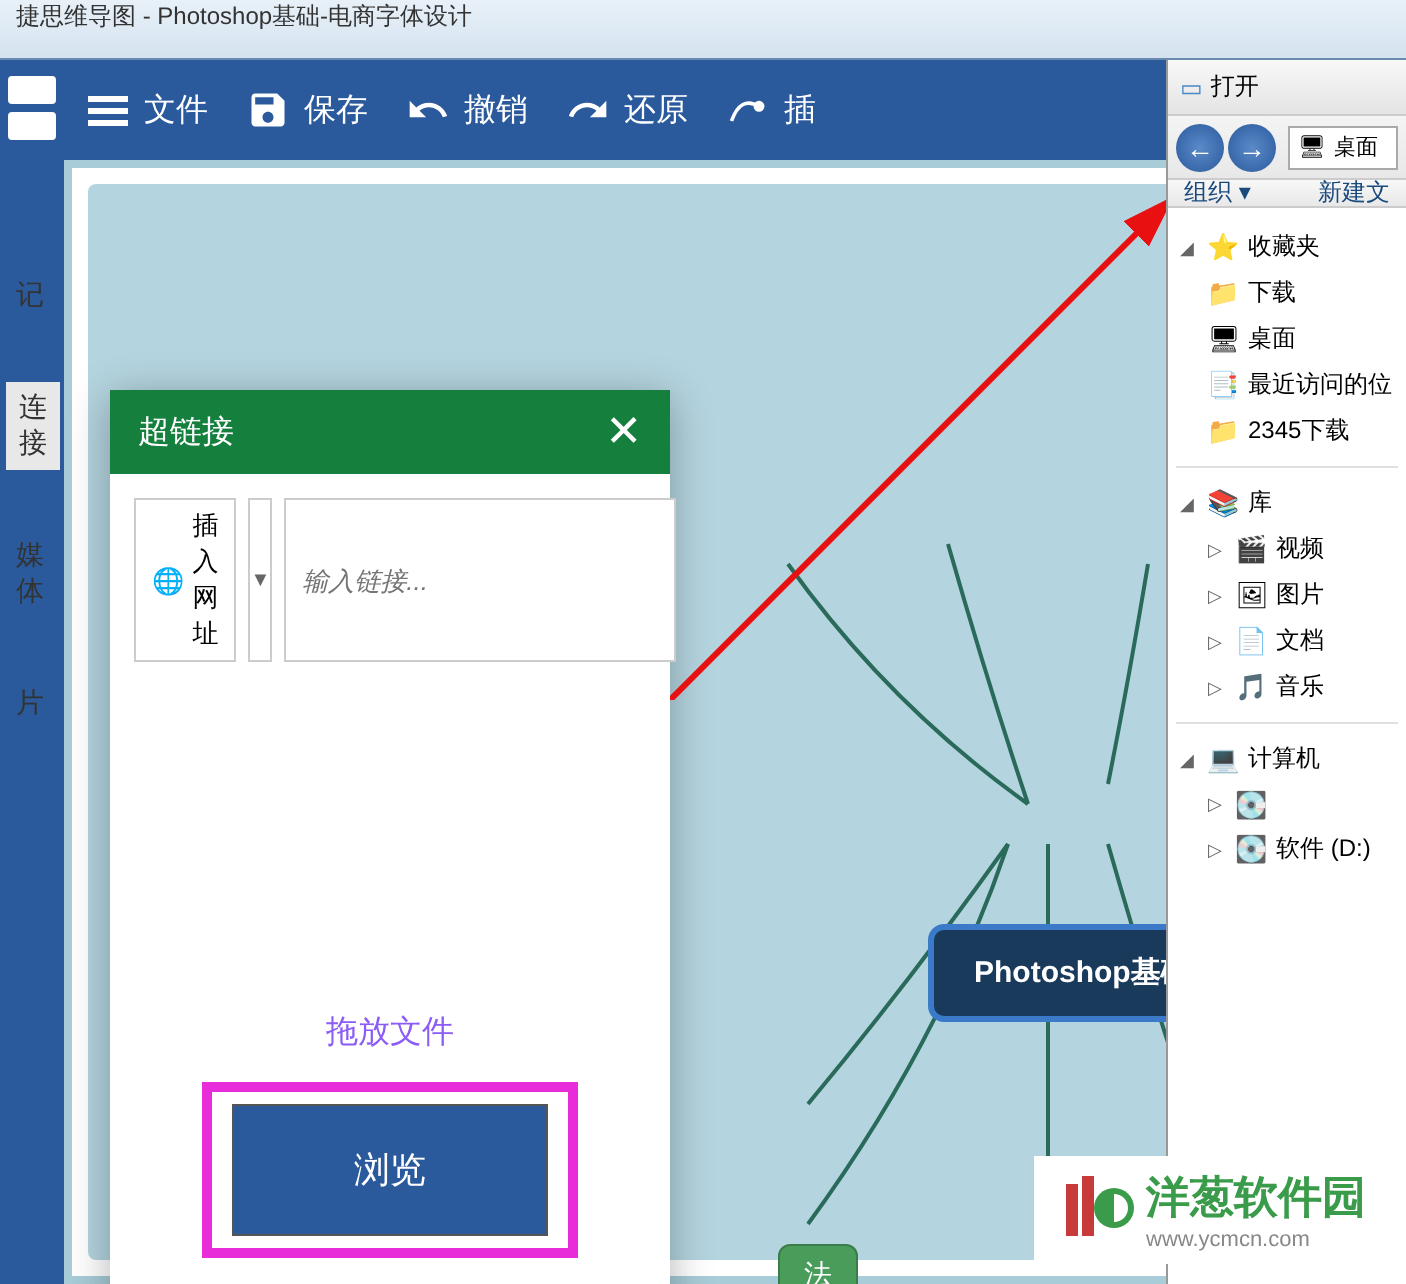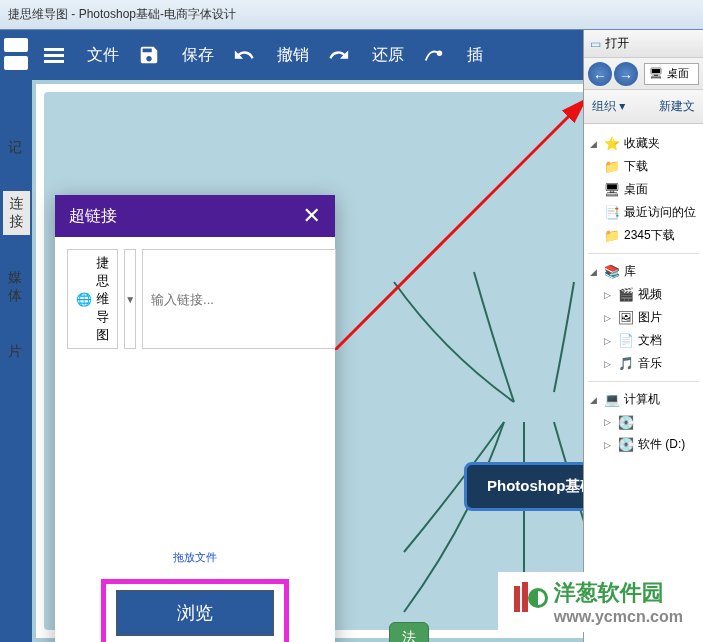--- a/index.html
+++ b/index.html
@@ -1,21 +1,21 @@
 <!DOCTYPE html>
 <html><head>
   <meta charset="utf-8">
   <style>
     * { margin: 0; padding: 0; box-sizing: border-box; font-family: "Microsoft YaHei", Arial, sans-serif; }
     body { width: 703px; height: 642px; overflow: hidden; position: relative; background: #a8ccd8; }
     
-    .titlebar { height: 30px; background: linear-gradient(#e8f1f8, #d4e2ef); border-bottom: 1px solid #6a8ab0; display: flex; align-items: center; padding: 0 8px; font-size: 12px; color: #333; }
+    .titlebar { height: 30px; background: linear-gradient(#e8f1f8, #d4e2ef); border-bottom: 1px solid #6a8ab0; display: flex; align-items: flex-start; padding: 0 8px; font-size: 12px; color: #333; }
     
     .toolbar { height: 50px; background: #2a5a9c; display: flex; align-items: center; padding: 0 10px; gap: 18px; margin-left: 32px; }
-    .toolbar-item { display: flex; align-items: center; gap: 21px; color: #fff; font-size: 16px; cursor: pointer; }
+    .toolbar-item { display: flex; align-items: center; gap: 6px; color: #fff; font-size: 16px; cursor: pointer; }
     .toolbar-icon { width: 24px; height: 24px; display: flex; align-items: center; justify-content: center; }
     
     .hamburger { display: flex; flex-direction: column; gap: 3px; }
     .hamburger span { width: 20px; height: 3px; background: #fff; }
     
     .left-sidebar { position: absolute; left: 0; top: 30px; width: 32px; height: 612px; background: #2a5a9c; display: flex; flex-direction: column; align-items: center; padding-top: 8px; gap: 4px; }
     .left-sidebar-item { width: 24px; height: 14px; background: #fff; border-radius: 2px; }
     
     .side-labels { position: absolute; left: 0; top: 135px; width: 30px; display: flex; flex-direction: column; gap: 30px; font-size: 14px; color: #333; text-align: center; }
     .side-label { padding: 4px 2px; }
@@ -25,51 +25,51 @@
     .canvas-inner { position: absolute; left: 8px; top: 8px; right: 8px; bottom: 8px; background: #b4d4df; border-radius: 4px; }
     
     .node-center { position: absolute; left: 420px; top: 370px; background: #1a3a5c; color: #fff; font-weight: bold; font-size: 15px; padding: 12px 20px; border-radius: 8px; border: 3px solid #3a7ac8; }
     .node-small { position: absolute; left: 170px; top: 175px; font-size: 13px; color: #444; }
     .node-green { position: absolute; background: #4a9c5a; color: #fff; font-size: 14px; padding: 6px 12px; border-radius: 6px; border: 1px solid #3a7c4a; }
     .node-green.n1 { left: 345px; top: 530px; }
     
     .mindmap-lines { position: absolute; left: 0; top: 0; width: 100%; height: 100%; pointer-events: none; }
     
     .dialog { position: absolute; left: 55px; top: 195px; width: 280px; background: #fff; box-shadow: 0 4px 20px rgba(0,0,0,0.3); }
-    .dialog-header { background: #4c1d95; color: #fff; height: 42px; display: flex; align-items: center; justify-content: space-between; padding: 0 14px; font-size: 16px; }
+    .dialog-header { background: #15803d; color: #fff; height: 42px; display: flex; align-items: center; justify-content: space-between; padding: 0 14px; font-size: 16px; }
     .dialog-close { font-size: 22px; cursor: pointer; font-weight: 300; }
     .dialog-body { padding: 12px; }
     .dialog-toolbar { display: flex; gap: 6px; margin-bottom: 8px; }
     .url-btn { display: flex; align-items: center; gap: 4px; border: 1px solid #ccc; padding: 4px 8px; font-size: 13px; background: #fff; cursor: pointer; }
     .url-dropdown { width: 20px; border: 1px solid #ccc; background: #fff; display: flex; align-items: center; justify-content: center; font-size: 10px; color: #666; cursor: pointer; }
-    .url-input { flex: 1; border: 1px solid #ccc; padding: 4px 8px; font-size: 13px; color: #b91c1c; }
+    .url-input { flex: 1; border: 1px solid #ccc; padding: 4px 8px; font-size: 13px; color: #b91c1c; font-style: italic; }
     .drop-area { height: 310px; display: flex; flex-direction: column; align-items: center; justify-content: flex-end; padding-bottom: 20px; }
-    .drop-text { color: #1d4ed8; font-size: 11px; margin-bottom: 14px; }
+    .drop-text { color: #8b5cf6; font-size: 16px; margin-bottom: 14px; }
     .browse-wrap { border: 5px solid #e82cda; padding: 6px 10px; }
-    .browse-btn { background: #2a5a9c; color: #fff; font-size: 18px; padding: 10px 60px; border: 1px solid #555; cursor: pointer; }
+    .browse-btn { background: #2a5a9c; color: #fff; font-size: 18px; padding: 20px 60px; border: 1px solid #555; cursor: pointer; }
     
     .red-arrow { position: absolute; left: 335px; top: 90px; width: 260px; height: 260px; pointer-events: none; }
     
     .explorer { position: absolute; right: 0; top: 30px; width: 120px; height: 612px; background: #fff; border-left: 1px solid #999; font-size: 12px; }
     .explorer-title { height: 28px; background: linear-gradient(#f8f8f8, #e4e4e4); border-bottom: 1px solid #ccc; display: flex; align-items: center; padding: 0 6px; gap: 4px; }
     .explorer-nav { height: 32px; background: linear-gradient(#f4f4f4, #e8e8e8); border-bottom: 1px solid #ccc; display: flex; align-items: center; padding: 0 4px; gap: 2px; }
     .nav-btn { width: 24px; height: 24px; border-radius: 50%; background: radial-gradient(#5a8ac8, #2a5a9c); display: flex; align-items: center; justify-content: center; color: #fff; font-size: 14px; }
-    .explorer-toolbar { height: 34px; background: linear-gradient(#f8f8f8, #e8e8e8); border-bottom: 1px solid #ccc; display: flex; align-items: center; justify-content: space-between; padding: 0 8px; color: #1a4a7c; }
+    .explorer-toolbar { height: 14px; background: linear-gradient(#f8f8f8, #e8e8e8); border-bottom: 1px solid #ccc; display: flex; align-items: center; justify-content: space-between; padding: 0 8px; color: #1a4a7c; }
     .tree { padding: 8px 4px; }
     .tree-item { display: flex; align-items: center; gap: 4px; padding: 3px 2px; cursor: pointer; }
     .tree-item.indent1 { padding-left: 16px; }
     .tree-item.indent2 { padding-left: 16px; }
     .tree-expand { width: 10px; font-size: 9px; color: #666; }
     .tree-icon { width: 16px; height: 16px; display: flex; align-items: center; justify-content: center; font-size: 13px; }
     .divider { height: 1px; background: #e0e0e0; margin: 6px 0; }
     
     .watermark { position: absolute; right: 10px; bottom: 10px; display: flex; gap: 6px; background: #fff; padding: 6px 10px; }
     .watermark-logo { width: 40px; height: 40px; position: relative; }
     .watermark-text { font-size: 22px; font-weight: bold; color: #3a9c4a; }
-    .watermark-sub { font-size: 16px; color: #888; font-weight: bold; }
+    .watermark-sub { font-size: 11px; color: #888; }
   </style>
 </head>
 <body>
 
 <div class="titlebar">
   <span>捷思维导图 - Photoshop基础-电商字体设计</span>
 </div>
 
 <div class="left-sidebar">
   <div class="left-sidebar-item"></div>
@@ -147,21 +147,21 @@
 
 <div class="dialog">
   <div class="dialog-header">
     <span>超链接</span>
     <span class="dialog-close">✕</span>
   </div>
   <div class="dialog-body">
     <div class="dialog-toolbar">
       <div class="url-btn">
         <span style="color:#2a5a9c">🌐</span>
-        <span>捷思维导图</span>
+        <span>插入网址</span>
       </div>
       <div class="url-dropdown">▼</div>
       <input class="url-input" placeholder="输入链接..." style="">
     </div>
     <div class="drop-area">
       <div class="drop-text">拖放文件</div>
       <div class="browse-wrap">
         <div class="browse-btn">浏览</div>
       </div>
     </div>

